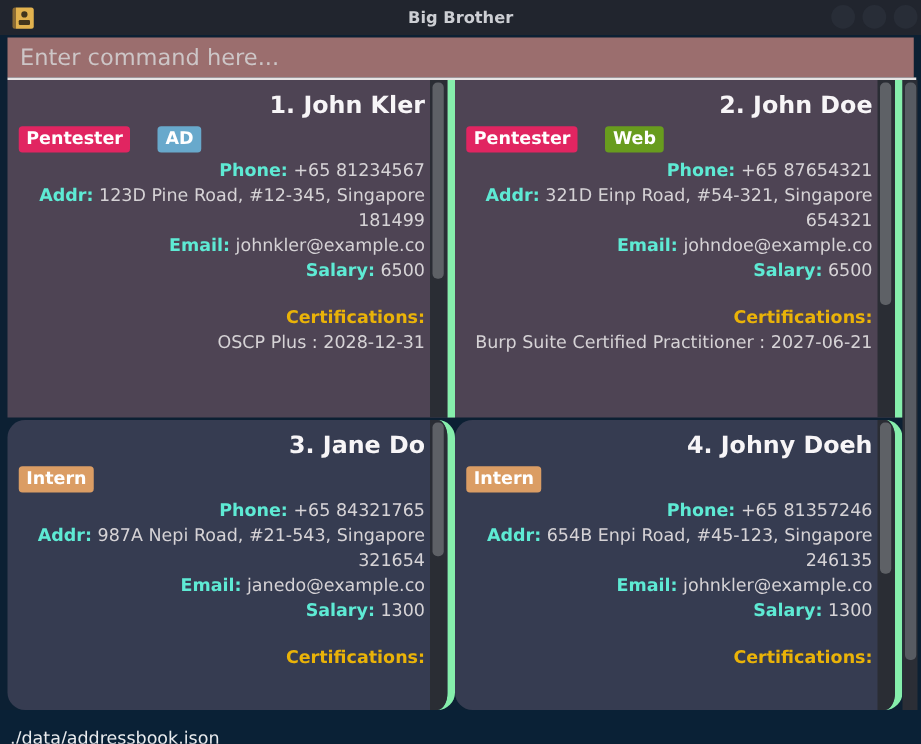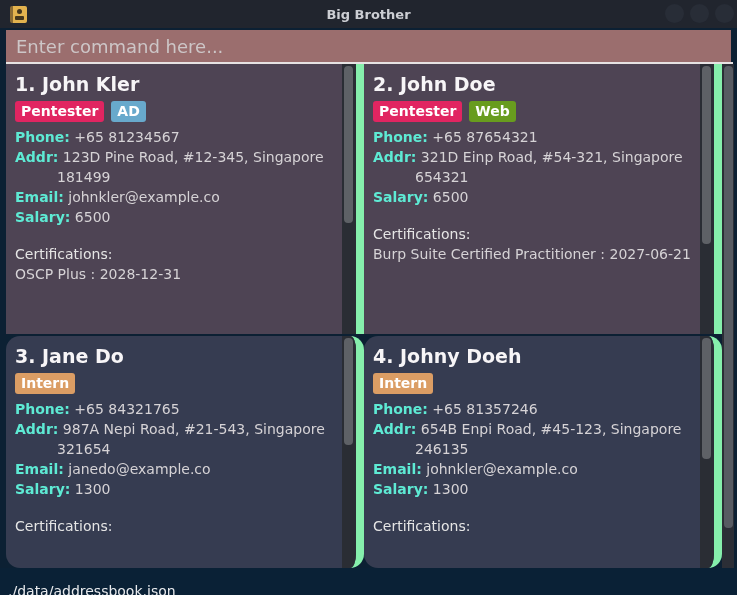--- a/index.html
+++ b/index.html
@@ -51,41 +51,41 @@
     background:#e7e3e3;
   }
 
   
   .viewport {
     position:absolute; left:6px; top:64px; width:716px; height:504px;
     display:grid; grid-template-columns:358px 358px;
     grid-template-rows:270px 232px; row-gap:2px;
   }
   .card {
-    display:flex; border-right:8px solid #86efac; overflow:hidden;
+    display:flex; border-right:6px solid #86efac; overflow:hidden;text-align:right;
   }
   .row-top    { background:#4e4454; }
   .row-bottom { background:#363c51;border-radius:14px; }
   .card-content { flex:1; padding:4px 4px 0 9px; overflow:hidden; }
 
   .card-title {
     margin:4px 0 5px 0; font-size:19px; line-height:24px;
     font-weight:bold; color:#f7f5f7;
   }
-  .badges { display:flex; gap:7px; margin:0 0 5px 0; }
+  .badges { display:flex; gap:22px; margin:0 0 5px 0; }
   .badge {
     display:inline-block; font-size:14px; font-weight:bold; color:#ffffff;
     padding:1px 6px 2px 6px; border-radius:3px; line-height:18px;
   }
   .line {
     margin:0; font-size:14px; line-height:20px; color:#d6d3d6;
     padding-left:42px; text-indent:-42px;
   }
   .line b { color:#5eead4; }
-  .line.bold { font-weight:normal; color:#e5e5e5; }
+  .line.bold { font-weight:bold; color:#eab308; }
   .line.nowrap { white-space:nowrap; }
   .blank-line { height:17px; }
 
   
   .card-scroll {
     width:14px; background:#2a2d34; position:relative; flex:0 0 14px;
   }
   .scroll-thumb {
     position:absolute; left:2px; top:2px; width:9px;
     border-radius:4px; background:#5e6166;
@@ -145,20 +145,21 @@
 
   <div class="card row-top">
     <div class="card-content">
       <h2 class="card-title">2. John Doe</h2>
       <div class="badges">
         <span class="badge" style="background-color: rgb(225, 37, 97);">Pentester</span>
         <span class="badge" style="background-color: rgb(104, 156, 30);">Web</span>
       </div>
       <p class="line"><b>Phone:</b> <span>+65 87654321</span></p>
       <p class="line"><b>Addr:</b> <span>321D Einp Road, #54-321, Singapore 654321</span></p>
+      <p class="line"><b>Email:</b> <span>johndoe@example.co</span></p>
       <p class="line"><b>Salary:</b> <span>6500</span></p>
       <div class="blank-line"></div>
       <p class="line bold">Certifications:</p>
       <p class="line nowrap">Burp Suite Certified Practitioner : 2027-06-21</p>
     </div>
     <div class="card-scroll">
       <div class="scroll-thumb t2"></div>
     </div>
   </div>
 

